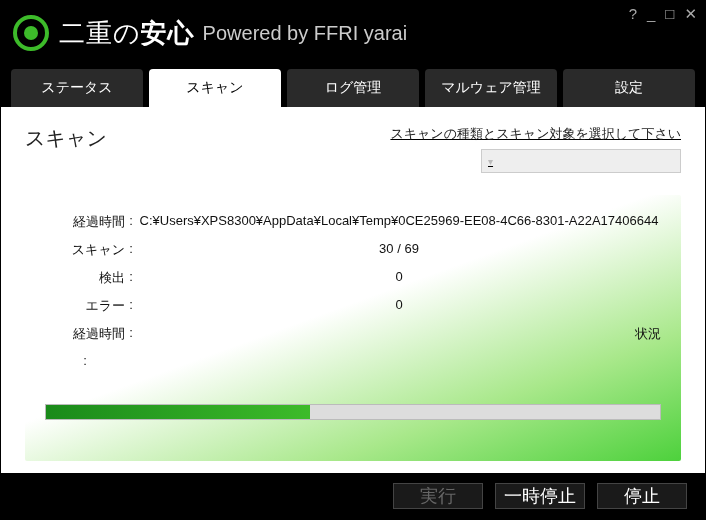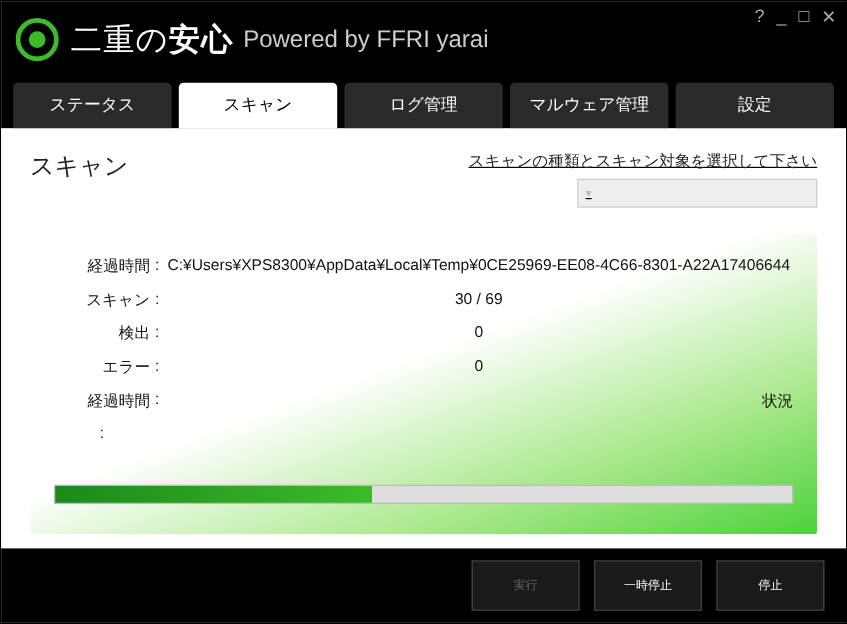--- a/index.html
+++ b/index.html
@@ -23,21 +23,21 @@
 .scan-select { width: 200px; height: 24px; background: #eee; border: 1px solid #ccc; display: flex; align-items: center; justify-content: space-between; padding: 0 6px; font-size: 13px; color: #444; }
 .scan-select .chev { color: #bbb; font-size: 10px; }
 .panel { margin-top: 18px; flex: 1; border-radius: 2px; padding: 18px 20px 16px 20px; background: linear-gradient(160deg, #ffffff 0%, #ffffff 45%, #a8e88a 75%, #4dd13c 100%); position: relative; }
 .info-table { display: grid; grid-template-columns: 80px 12px 1fr; row-gap: 10px; font-size: 13px; color: #111; }
 .info-label { text-align: right; }
 .info-colon { text-align: center; }
 .info-value { text-align: center; word-break: break-all; }
 .progress-wrap { margin-top: 36px; height: 16px; background: #ddd; border: 1px solid #bbb; position: relative; }
 .progress-fill { height: 100%; background: linear-gradient(to right, #1a8a1a, #3dbb2a); width: 43%; }
 .button-row { background: #000; padding: 10px 18px; display: flex; justify-content: flex-end; gap: 12px; }
-.btn { width: 90px; height: 42px; background: #1a1a1a; color: #fff; border: 1px solid #444; font-size: 10px; display: flex; align-items: center; justify-content: center; cursor: pointer; }
+.btn { width: 90px; height: 26px; background: #1a1a1a; color: #fff; border: 1px solid #444; font-size: 18px; display: flex; align-items: center; justify-content: center; cursor: pointer; }
 .btn.disabled { color: #666; cursor: default; }
 </style>
 </head>
 <body>
 
 <div class="window">
 
   <div class="titlebar">
     <span class="logo-icon">
       <svg viewBox="0 0 36 36">

